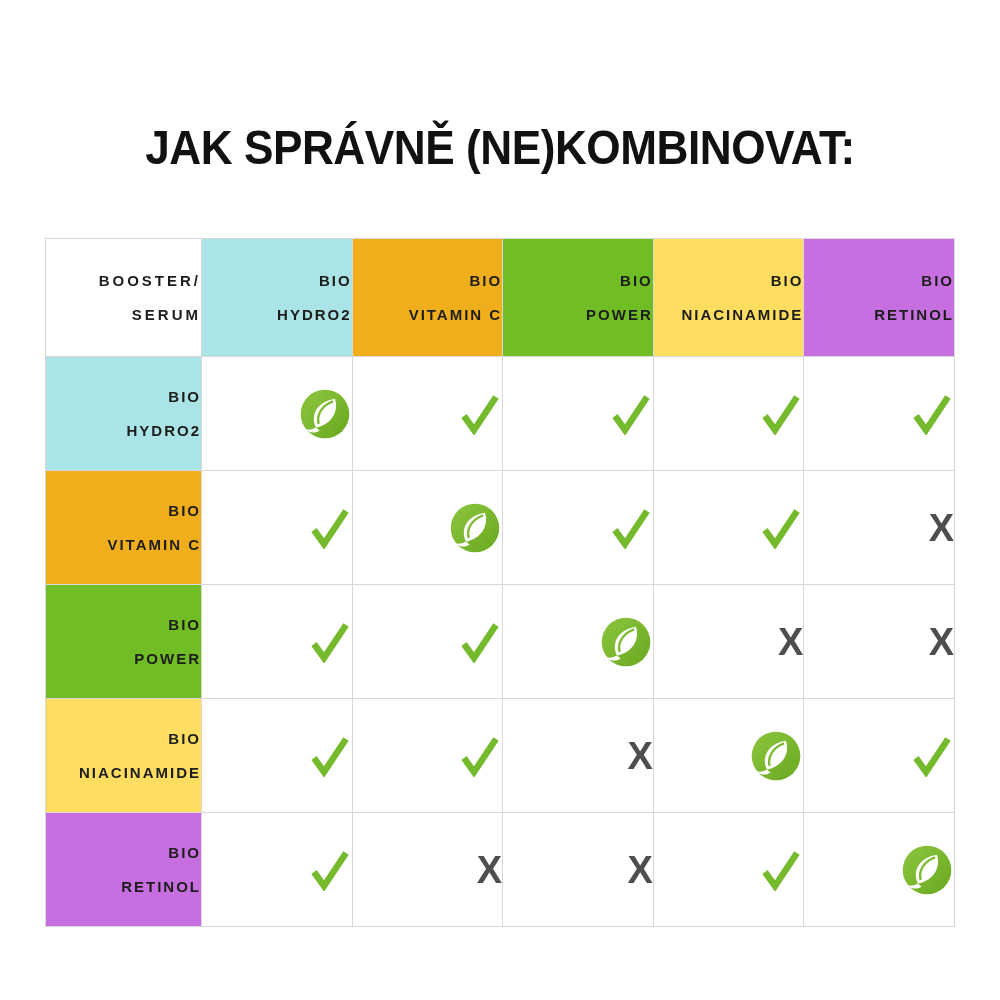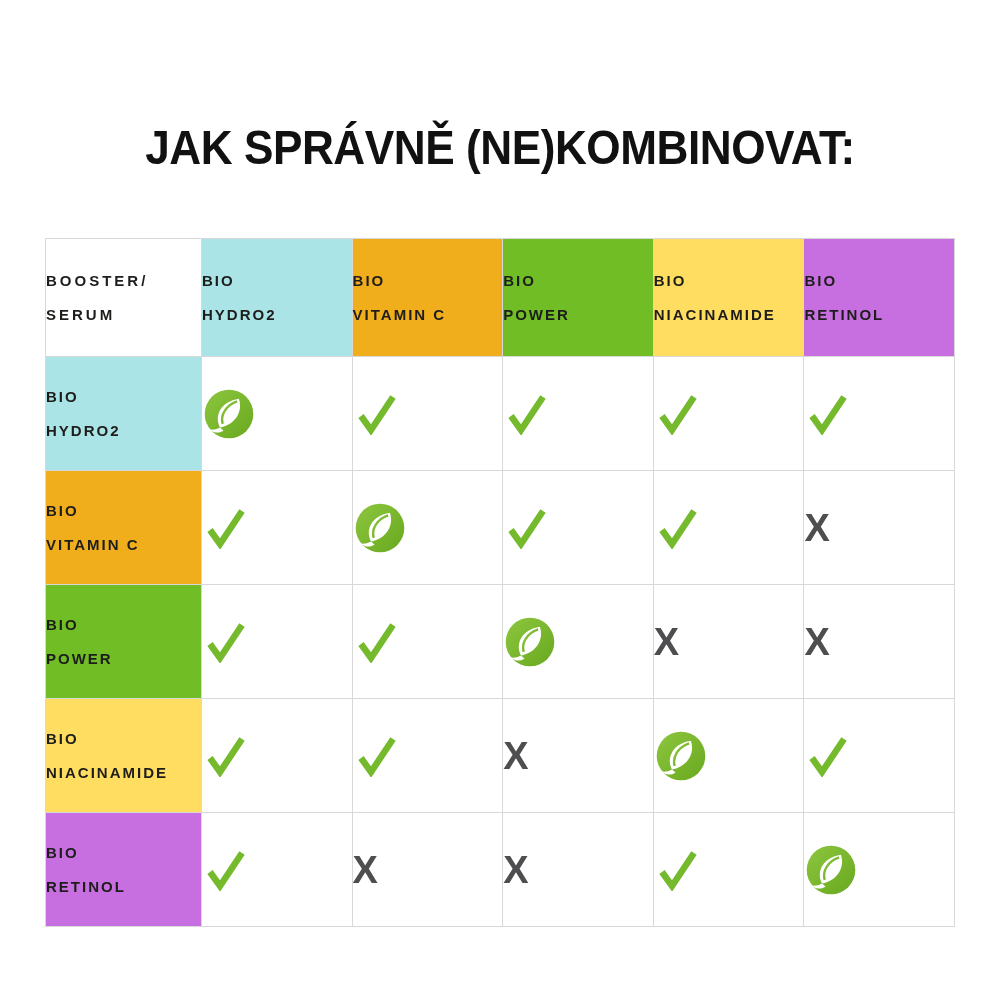--- a/index.html
+++ b/index.html
@@ -33,21 +33,21 @@
     left:45px;top:210px;
   }
   table.matrix{
     border-collapse:collapse;
     table-layout:fixed;
     width:910px;
   }
   table.matrix th, table.matrix td{
     border:1px solid var(--grid);
     padding:0;
-    text-align:left;
+    text-align:right;
     vertical-align:middle;
   }
   table.matrix col.first{width:156px;}
   thead tr{height:118px;}
   tbody tr{height:114px;}
   .hdr-line{
     display:block;
     font-size:15px;
     font-weight:700;
     letter-spacing:2px;

